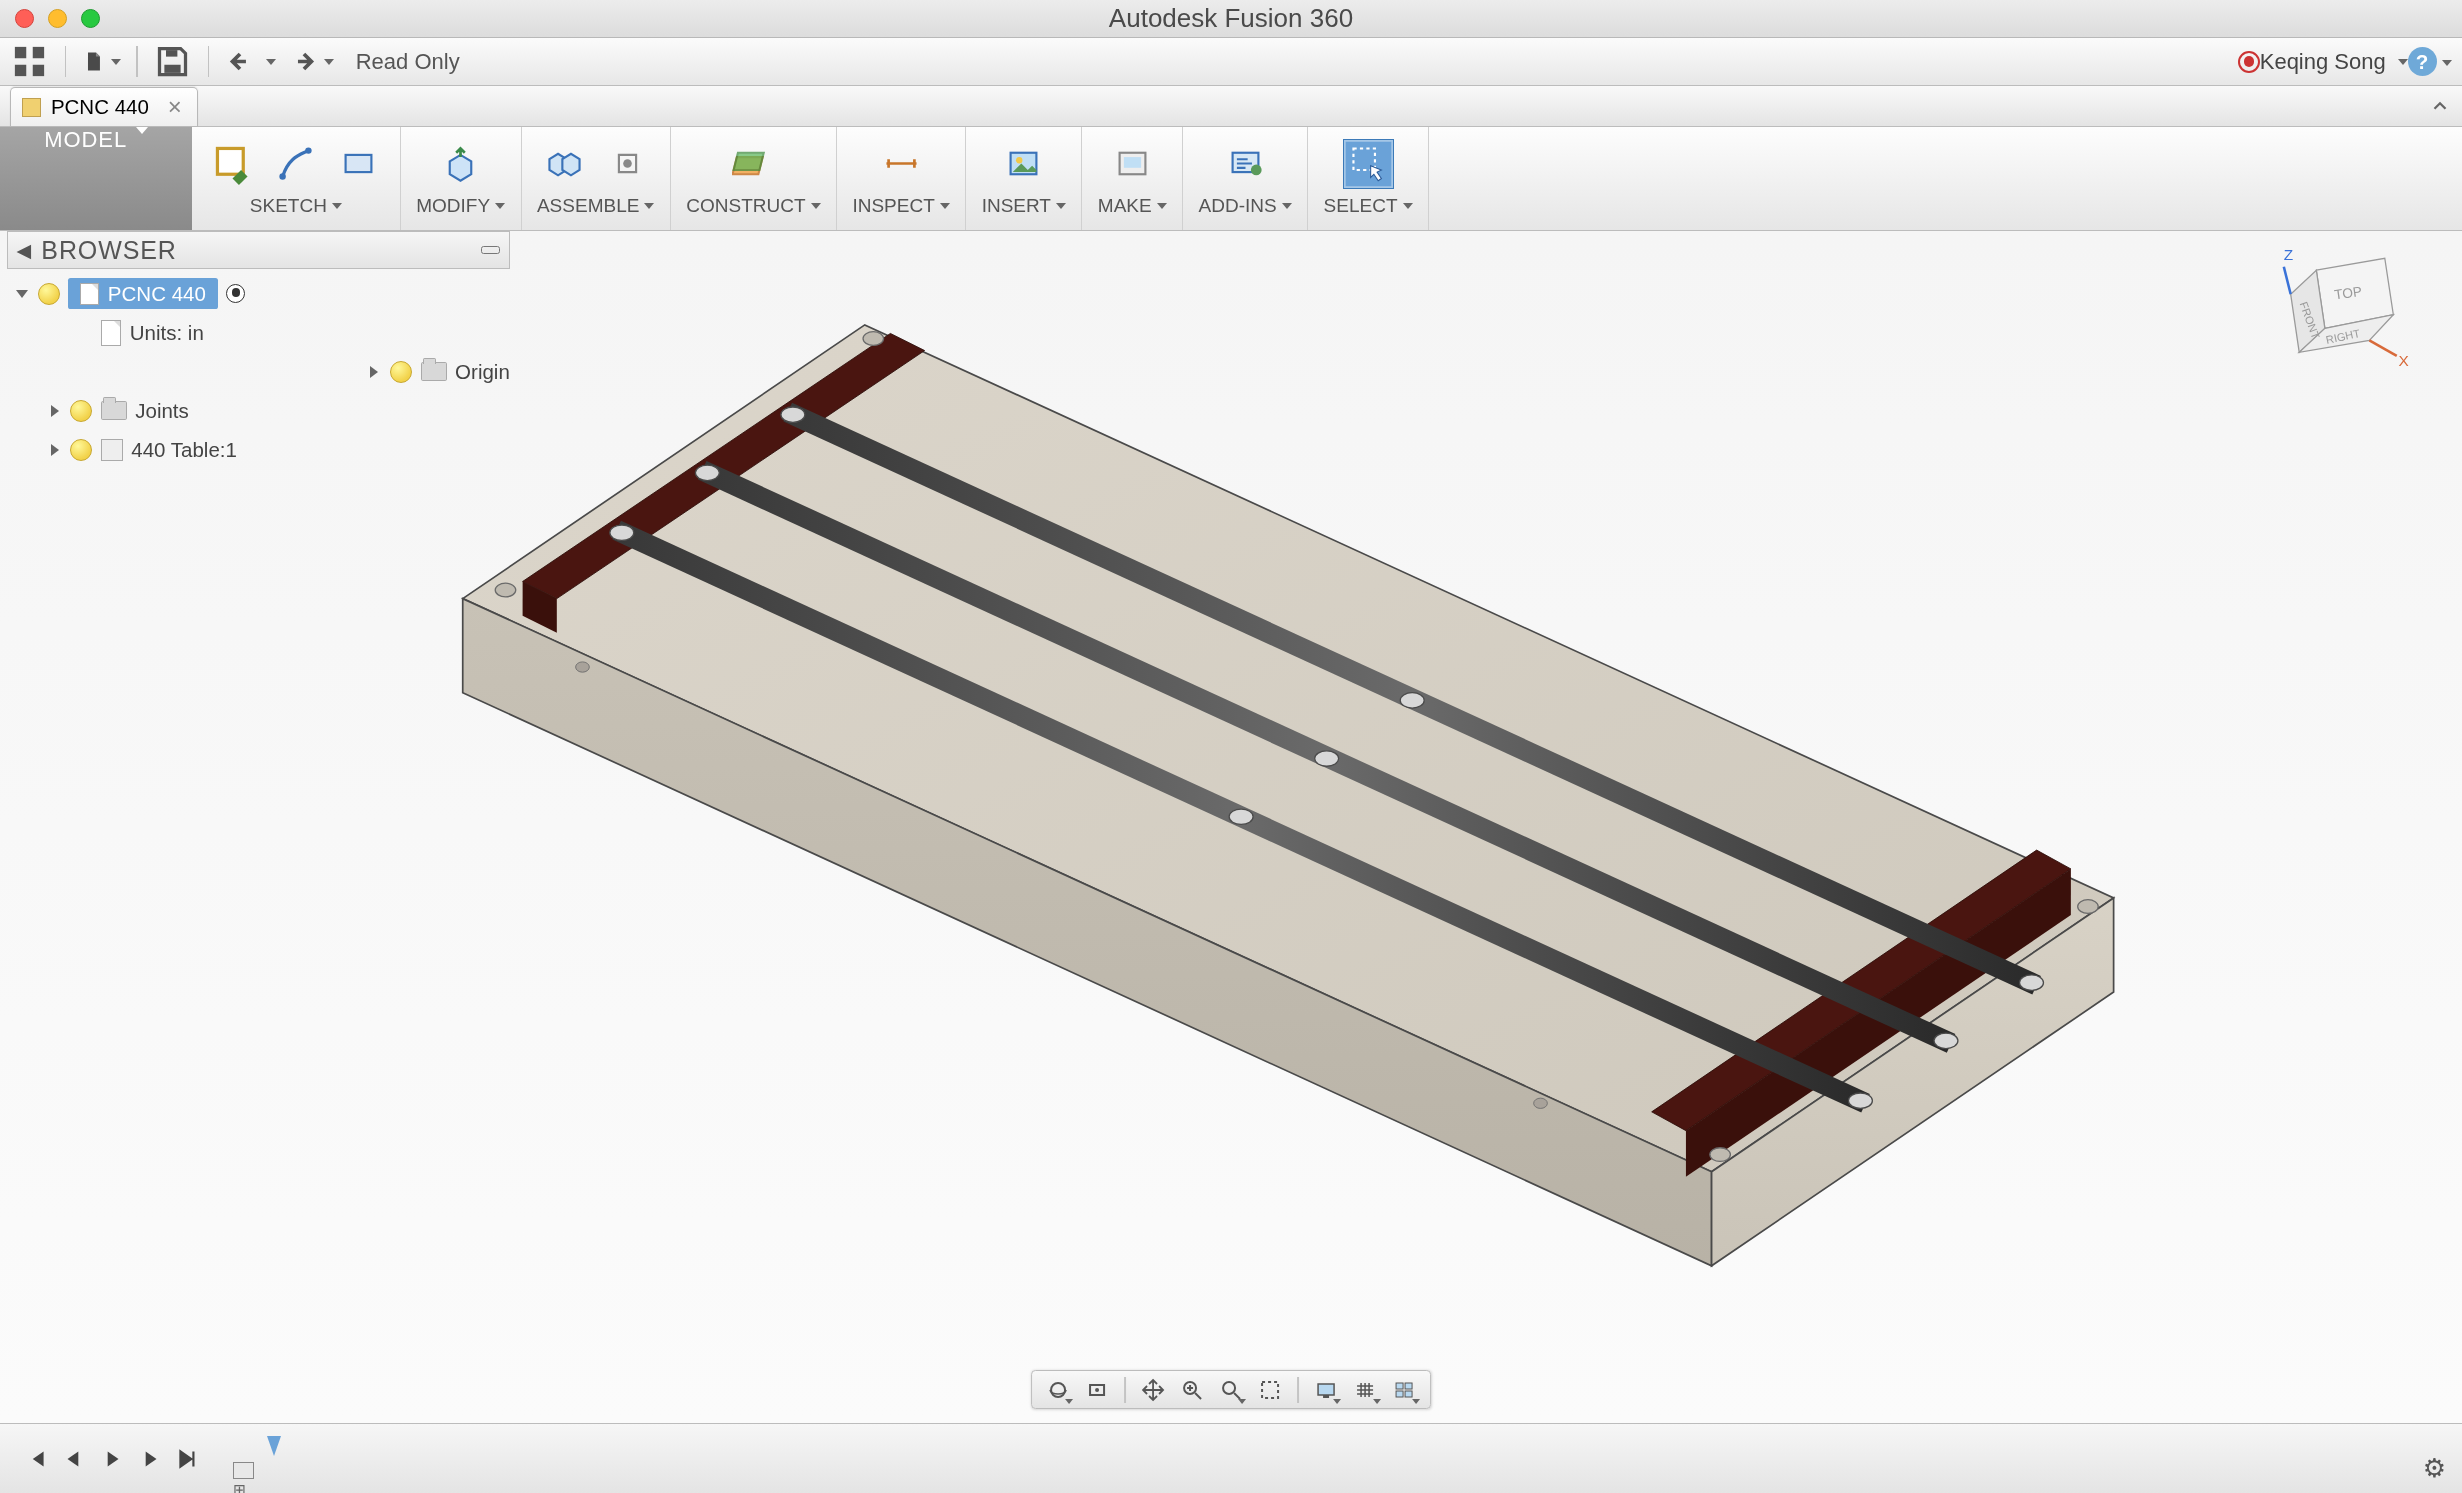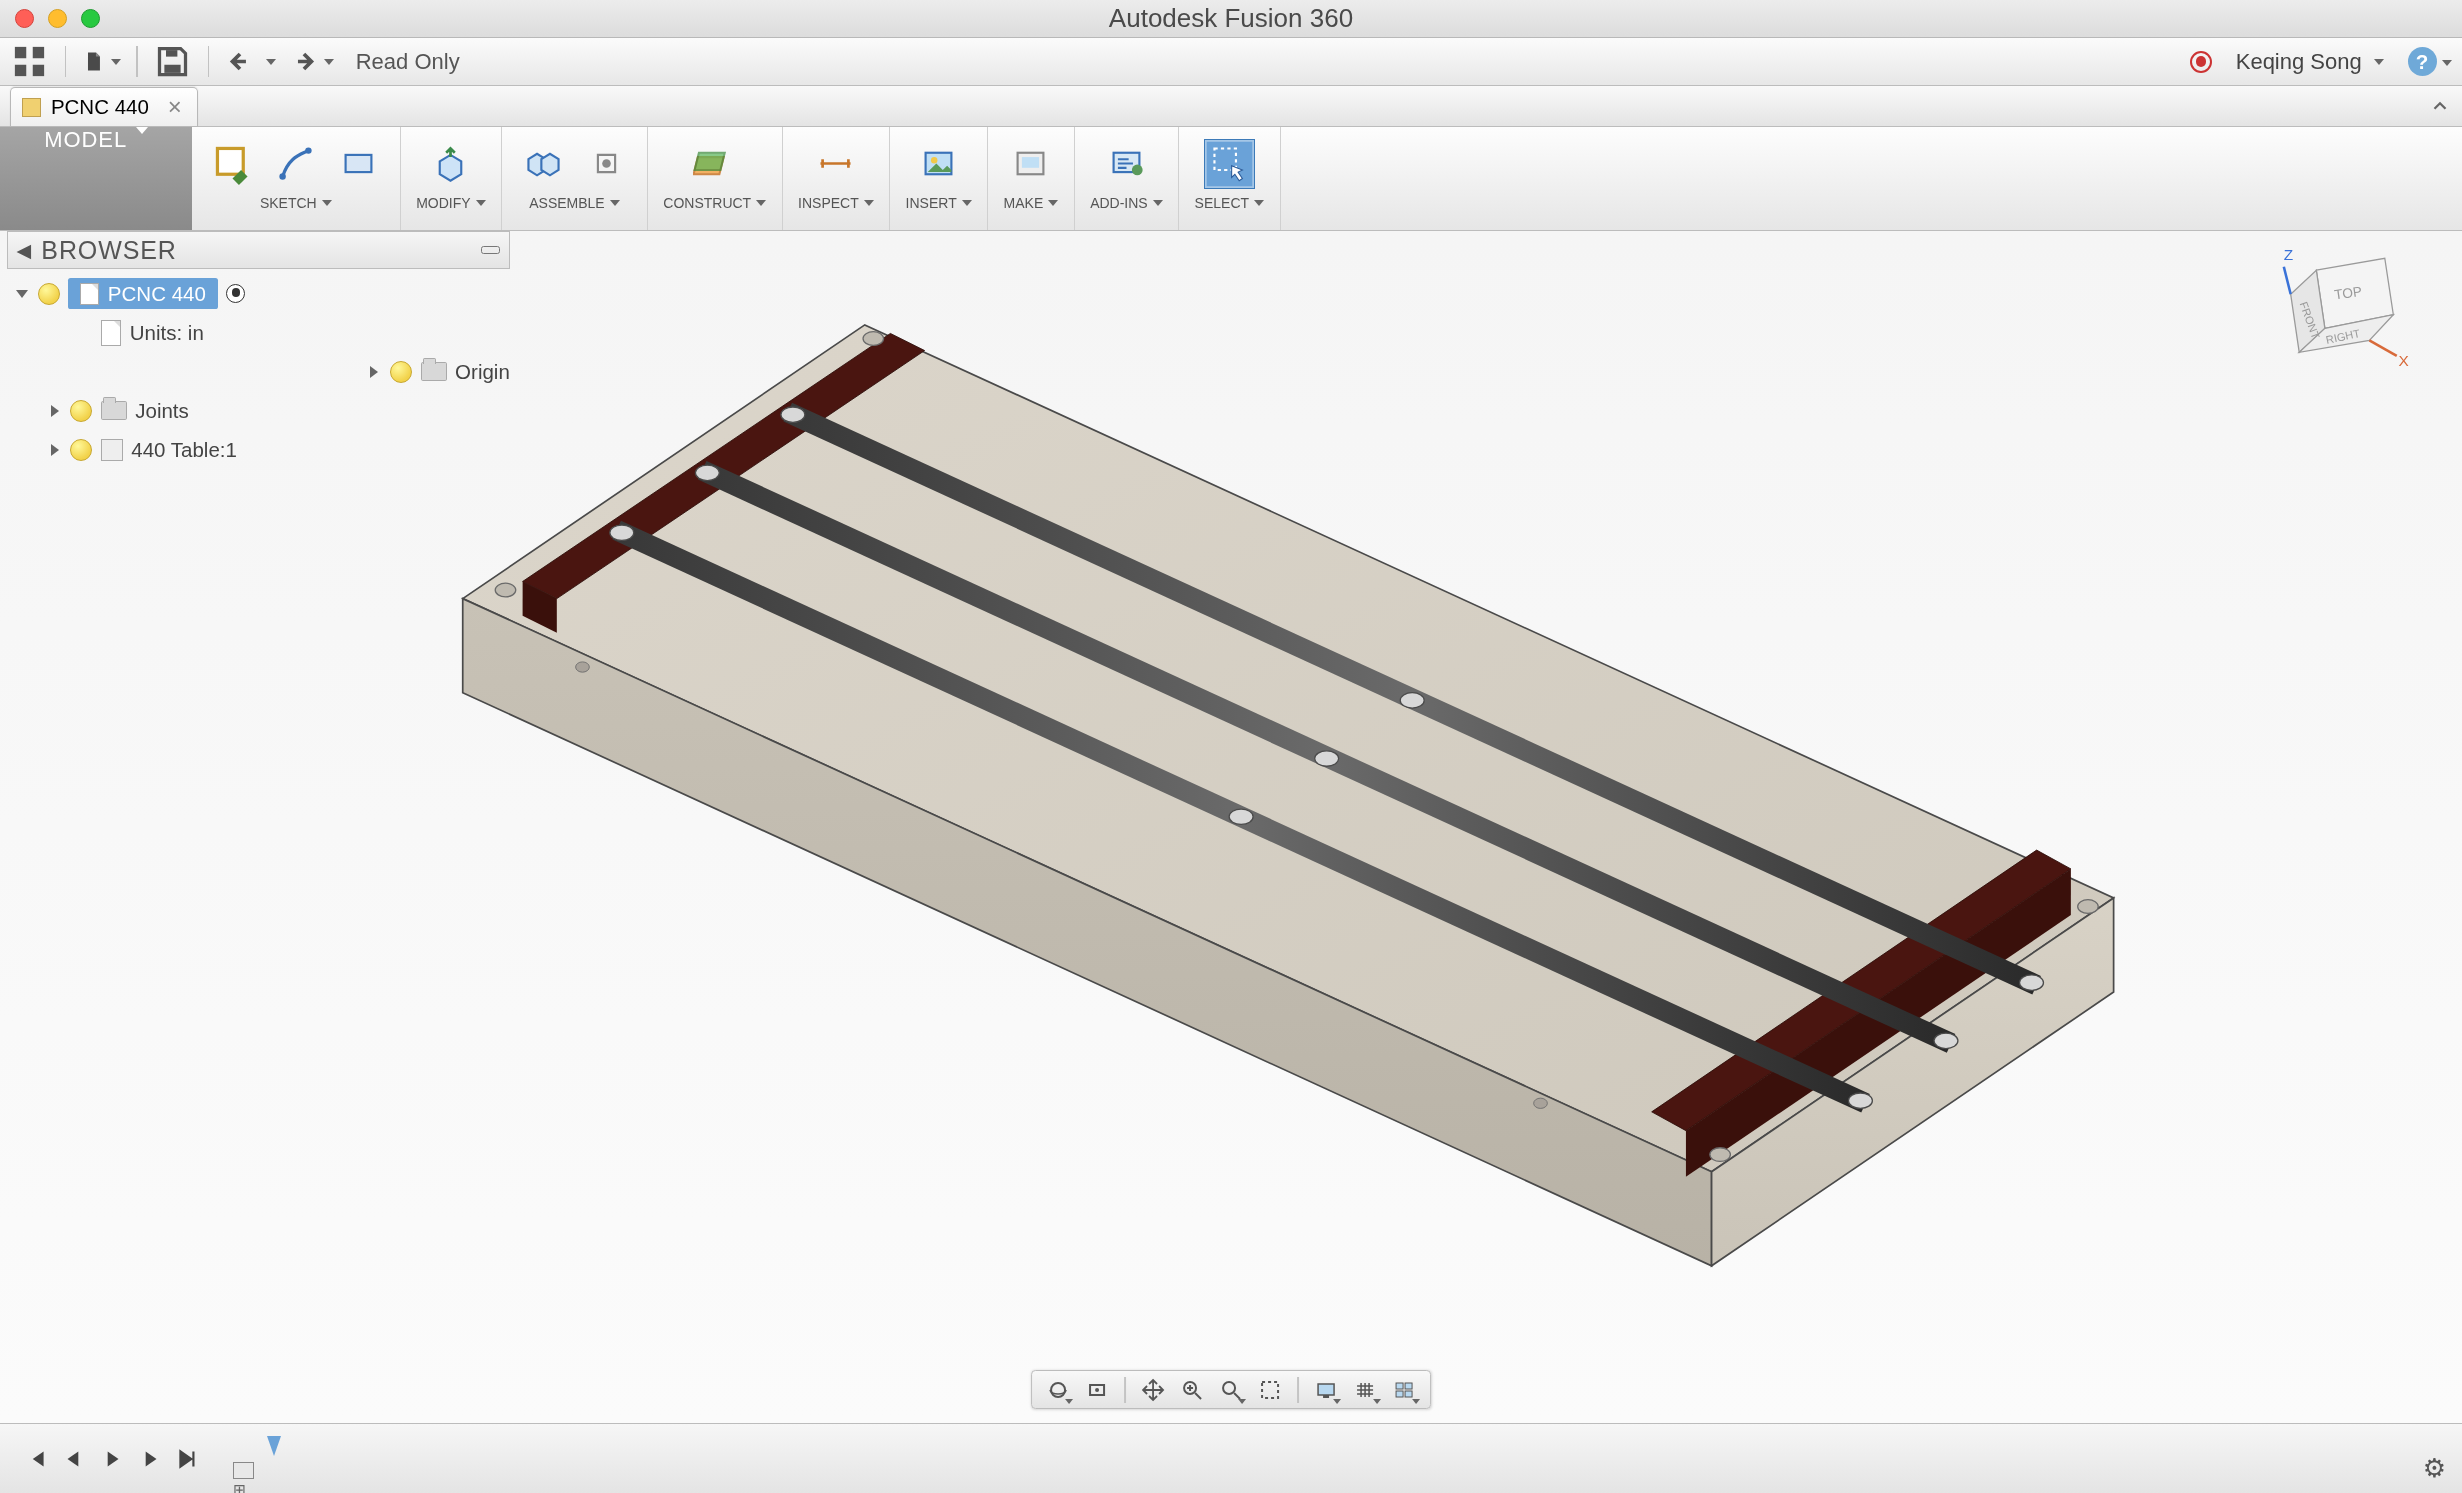--- a/index.html
+++ b/index.html
@@ -13,21 +13,21 @@
   .tl-yel{background:#ffbd2e;border:0.9px solid #d5a022;}
   .tl-grn{background:#28c940;border:0.9px solid #1e9a30;}
   .title-center{position:absolute;left:0;right:0;text-align:center;color:#4a4a4a;font-size:26px;pointer-events:none;}
 
   
   .qat { height:48px; background:linear-gradient(#fbfbfb,#e7e7e7); border-bottom:0.9px solid #bcbcbc; display:flex; align-items:center; padding:0 10.3px; gap:6.8px; }
   .qat .sep{width:1.7px;height:31px;background:#c2c2c2;margin:0 8.6px;}
   .qat-btn{width:39px;height:34px;display:flex;align-items:center;justify-content:center;color:#555;position:relative;}
   .qat-btn.wide{width:51px;}
   .qat .label{color:#555;font-size:22px;margin-left:15.4px;}
-  .qat-right{margin-left:auto;display:flex;align-items:center;gap:24px;}
+  .qat-right{margin-left:auto;display:flex;align-items:center;}
   .rec-dot{width:22px;height:22px;border:2.6px solid #c33;border-radius:50%;display:flex;align-items:center;justify-content:center;}
   .rec-dot::after{content:"";width:10.3px;height:10.3px;background:#c33;border-radius:50%;}
   .user{display:flex;align-items:center;gap:6.8px;color:#444;font-size:22px;}
   .help{width:29px;height:29px;border-radius:50%;background:#6fa9d8;color:#fff;display:flex;align-items:center;justify-content:center;font-weight:bold;font-size:20.5px;}
   .caret::after{content:"";display:inline-block;border-top:6.8px solid #666;border-left:5.1px solid transparent;border-right:5.1px solid transparent;margin-left:5.1px;vertical-align:middle;}
 
   
   .tabstrip{height:41px;background:linear-gradient(#f9f9f9,#e4e4e4);border-bottom:0.9px solid #bcbcbc;display:flex;align-items:flex-end;padding-left:10.3px;position:relative;}
   .doc-tab{height:39px;background:linear-gradient(#fff,#efefef);border:0.9px solid #b8b8b8;border-bottom:none;border-radius:5.1px 5.1px 0 0;display:flex;align-items:center;padding:0 15.4px 0 10.3px;gap:10.3px;box-shadow:0 -0.9px 1.7px rgba(0,0,0,.08);}
   .doc-tab .cube{width:19px;height:19px;background:#f0d070;border:0.9px solid #c0a050;}
@@ -35,21 +35,21 @@
   .tabstrip .expand{position:absolute;right:8.6px;top:6.8px;width:26px;height:26px;display:flex;align-items:center;justify-content:center;color:#666;}
 
   
   .ribbon{height:104px;background:linear-gradient(#fdfdfd,#e6e6e6);border-bottom:0.9px solid #bcbcbc;display:flex;align-items:stretch;}
   .workspace{width:192px;background:linear-gradient(#a5a5a5,#8a8a8a);display:flex;align-items:flex-start;justify-content:center;color:#fff;font-size:22px;letter-spacing:0.9px;font-weight:500;}
   .workspace::after{content:"";border-top:7.7px solid #fff;border-left:6px solid transparent;border-right:6px solid transparent;margin-left:8.6px;}
   .ribbon-groups{display:flex;}
   .rgroup{border-right:0.9px solid #d0d0d0;padding:6.8px 15.4px 0;display:flex;flex-direction:column;align-items:center;}
   .ricons{display:flex;gap:12px;height:60px;align-items:center;}
   .ricon{width:51px;height:50px;display:flex;align-items:center;justify-content:center;}
-  .rlabel{font-size:14px;color:#555;margin-top:1.7px;display:flex;align-items:center;}
+  .rlabel{font-size:19px;color:#555;margin-top:1.7px;display:flex;align-items:center;}
   .rlabel.caret::after{border-top-color:#666;}
   .rgroup.selected .ricon{background:#6aa2d8;border:0.9px solid #3c7ab8;box-shadow:inset 0 0 0 1.7px rgba(255,255,255,.4);}
 
   
   .canvas{position:absolute;top:231px;left:0;right:0;bottom:70px;background:linear-gradient(#f5f5f5,#fbfbfb);}
   .canvas svg.model{position:absolute;}
 
   
   .browser{position:absolute;left:6.8px;top:0;width:503px;}
   .browser-head{height:38px;background:linear-gradient(#f6f6f6,#e4e4e4);border:0.9px solid #bcbcbc;display:flex;align-items:center;padding:0 8.6px;}

